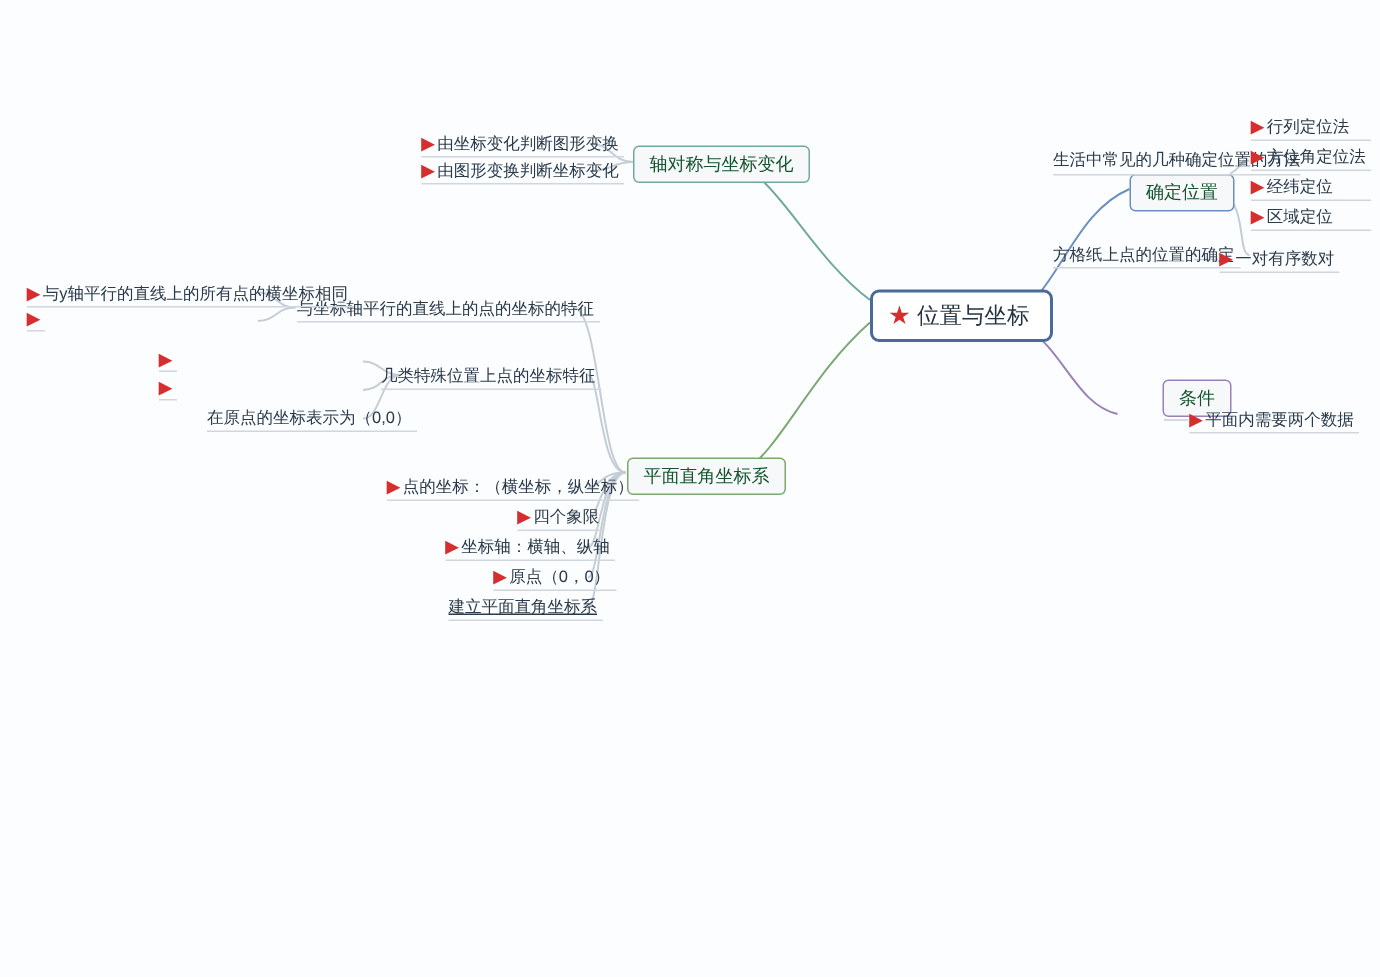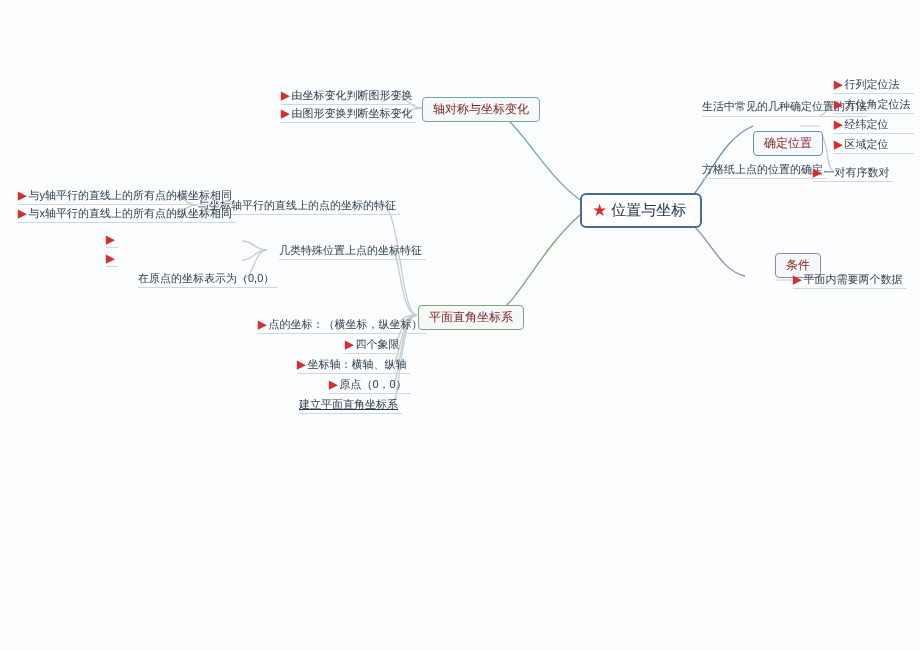--- a/index.html
+++ b/index.html
@@ -31,24 +31,24 @@
   .star {
     color: #d62e2e;
     font-size: 17px;
     line-height: 1;
   }
   .topic {
     border: 1px solid #8aa;
     border-radius: 4px;
     padding: 3px 10px;
     font-size: 12px;
-    color: #7f1d1d;
+    color: #14532d;
     background: #f6f8fa;
   }
-  .topic.blue { border-color:#6a8fbd;margin-top:15px; }
+  .topic.blue { border-color:#6a8fbd; }
   .topic.teal { border-color:#70a8a0; }
   .topic.green { border-color:#7aa870; }
   .topic.purple { border-color:#9a80b8; }
   .leaf {
     font-size: 11px;
     color: #2a3a4a;
     padding: 1px 4px 1px 0;
     border-bottom: 1px solid #cfd6dd;
     display: inline-flex;
     align-items: center;
@@ -176,24 +176,23 @@
 
 <div class="node leaf" style="left:198px; top:197px;">
   <span>与坐标轴平行的直线上的点的坐标的特征</span>
 </div>
 <div class="node leaf" style="left:18px; top:187px;">
   <span class="arr">▶</span>
     <span>与y轴平行的直线上的所有点的横坐标相同</span>
 </div>
 <div class="node leaf" style="left:18px; top:205px;">
   <span class="arr">▶</span>
-    <span>与x轴平行的直线上的所有点的纵坐标相同</span>
-</div>
-
-<div class="node leaf" style="left:279px; top:242px;align-items:flex-end;">
+</div>
+
+<div class="node leaf" style="left:254px; top:242px;align-items:flex-end;">
   <span>几类特殊位置上点的坐标特征</span>
 </div>
 <div class="node leaf" style="left:106px; top:232px;">
   <span class="arr">▶</span>
 </div>
 <div class="node leaf" style="left:106px; top:251px;">
   <span class="arr">▶</span>
 </div>
 <div class="node leaf" style="left:138px; top:270px;">
   <span>在原点的坐标表示为（0,0）</span>

